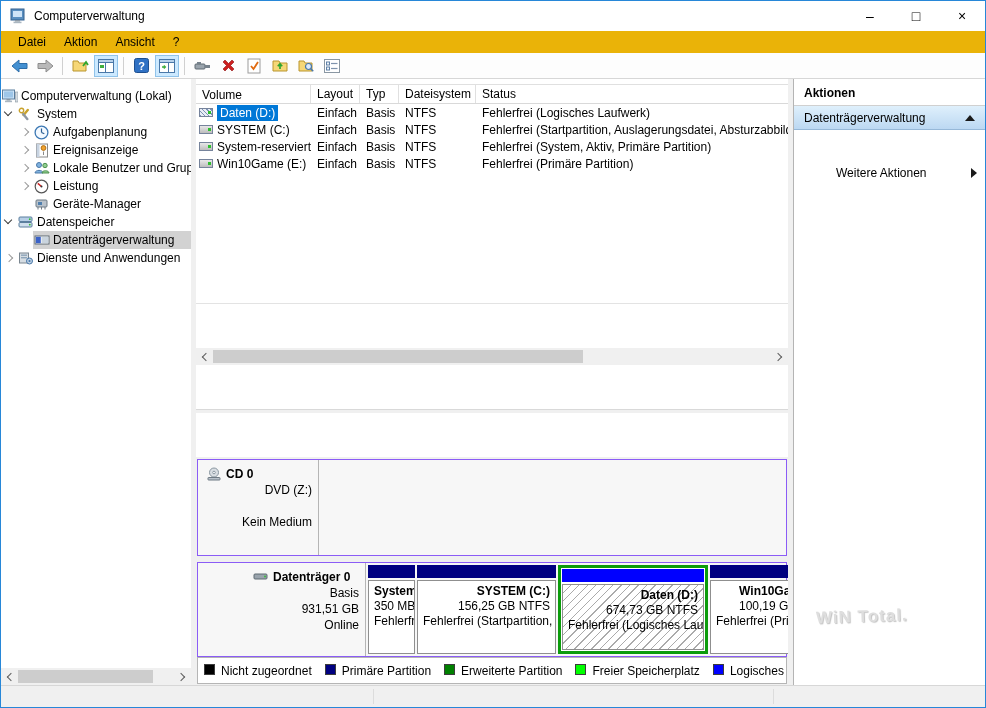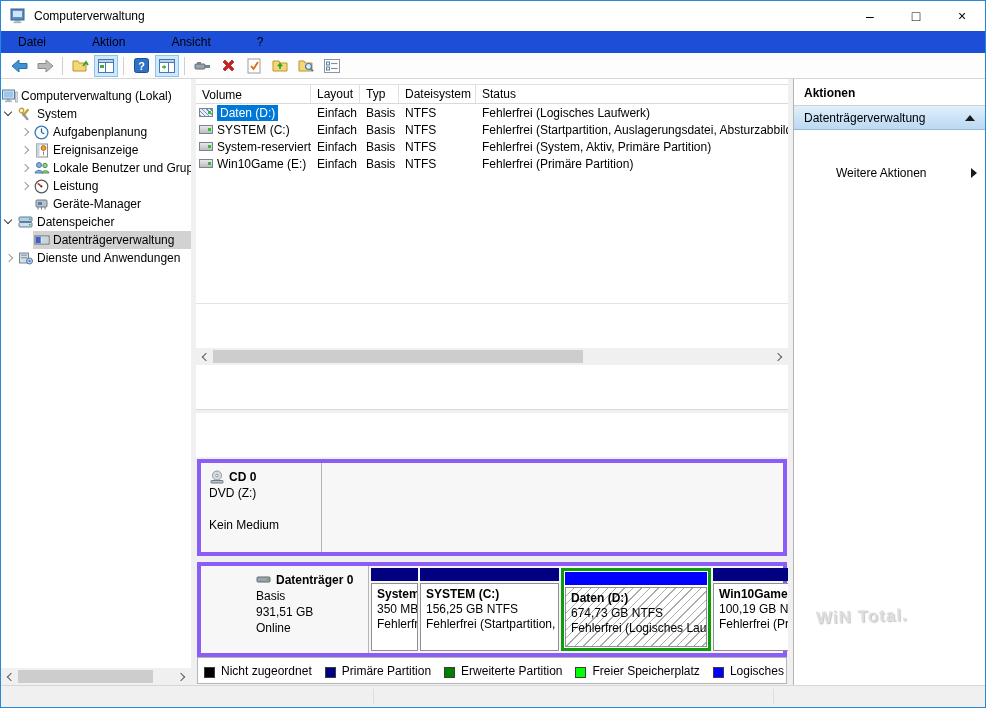--- a/index.html
+++ b/index.html
@@ -8,21 +8,21 @@
   .window { position:relative; width:986px; height:708px; border:1px solid #2787d8; background:#fff; overflow:hidden; }
 
   
   .titlebar { height:30px; display:flex; align-items:center; background:#fff; }
   .titlebar .app-ico { margin:0 6px 0 9px; width:18px; height:16px; flex:0 0 18px; }
   .titlebar .title { font-size:12px; }
   .titlebar .spacer { flex:1; }
   .win-btn { width:46px; height:30px; display:flex; align-items:center; justify-content:center; font-size:14px; color:#000; cursor:default; }
 
   
-  .menubar { height:22px; display:flex; align-items:center; padding-left:8px; background:#1d4ed8;gap:28px; }
+  .menubar { height:22px; display:flex; align-items:center; padding-left:8px; background:#eab308; }
   .menu-item { padding:2px 9px; font-size:12px; }
 
   
   .toolbar { height:26px; display:flex; align-items:center; padding-left:5px; background:#fdfdfd; border-bottom:1px solid #d7d7d7; }
   .tbtn { width:24px; height:22px; display:flex; align-items:center; justify-content:center; margin:0 1px; border:1px solid transparent; }
   .tbtn.pressed { background:#cce9ff; border:1px solid #90c3ea; }
   .tsep { width:1px; height:18px; background:#d0d0d0; margin:0 4px; }
 
   
   .main { display:flex; height:606px; background:#f0f0f0; }
@@ -67,21 +67,21 @@
     border-top:1px solid #5c5c5c; border-right:1px solid #5c5c5c; }
   .sb-arrow.l::before { left:7px; transform:rotate(-135deg); }
   .sb-arrow.r::before { left:4px; transform:rotate(45deg); }
   .sb-thumb { height:13px; background:#cdcdcd; }
   .tree-scroll { position:absolute; left:0; right:0; bottom:0; }
 
   .h-split { height:5px; background:#f0f0f0; border-top:1px solid #d9d9d9; }
 
   
   .graph { flex:1; background:#f0f0f0; display:flex; flex-direction:column; padding:2px 1px 1px 1px; }
-  .g-row { border:4px solid #8b5cf6; background:#f7f7f7; display:flex; }
+  .g-row { border:1px solid #8b5cf6; background:#f7f7f7; display:flex;text-align:right; }
   .g-row.cd { height:97px; margin-bottom:6px; }
   .g-row.disk { height:95px;padding-left:47px; }
   .g-info { width:121px; flex:0 0 121px; border-right:1px solid #b5b5b5; padding:6px 6px 0 8px; line-height:16px; }
   .g-info .hd { display:flex; align-items:center; font-weight:bold; }
   .g-info .hd .gi { margin-right:4px; }
   .g-area { flex:1; display:flex; align-items:stretch; padding:2px; gap:2px; }
   .part { display:flex; flex-direction:column; }
   .part .strip { height:13px; }
   .part .pbody { flex:1; margin-top:2px; border:1px solid #8f8f8f; background:#fff; padding:3px 5px; overflow:hidden; line-height:15px; }
   .part .pbody div { white-space:nowrap; }
@@ -89,21 +89,21 @@
   .part.p2 { width:139px; }
   .part.p3 { width:150px; }
   .part.p4 { width:127px; }
   .part.selected { border:3px solid #0c9c0c; padding:1px; background:#fff; }
   .part.selected .pbody { background:
      repeating-linear-gradient(135deg, rgba(160,160,160,0) 0 5px, rgba(150,150,150,.8) 5px 6px), #fff; }
   .g-fill { flex:1; }
 
   
   .legend { height:27px; border:1px solid #b5b5b5; background:#fff; display:flex; align-items:center; padding:0 6px; }
-  .leg-item { display:flex; align-items:flex-end; margin-right:13px; white-space:nowrap; }
+  .leg-item { display:flex; align-items:flex-start; margin-right:13px; white-space:nowrap; }
   .leg-sq { width:11px; height:11px; border:1px solid #3c3c3c; margin-right:6px; }
 
   
   .act-title { font-weight:bold; font-size:12px; padding:7px 10px 5px 10px; border-bottom:1px solid #d0d0d0; }
   .act-group { height:24px; background:linear-gradient(#dff0fc,#bcd8f2); border-bottom:1px solid #96b8d8;
     display:flex; align-items:center; padding:0 10px; }
   .act-group .lab { flex:1; }
   .tri-up { width:0; height:0; border-left:5px solid transparent; border-right:5px solid transparent; border-bottom:6px solid #1a1a1a; }
   .act-item { height:24px; display:flex; align-items:center; padding:0 8px 0 42px;margin-top:31px; }
   .act-item .lab { flex:1; }

